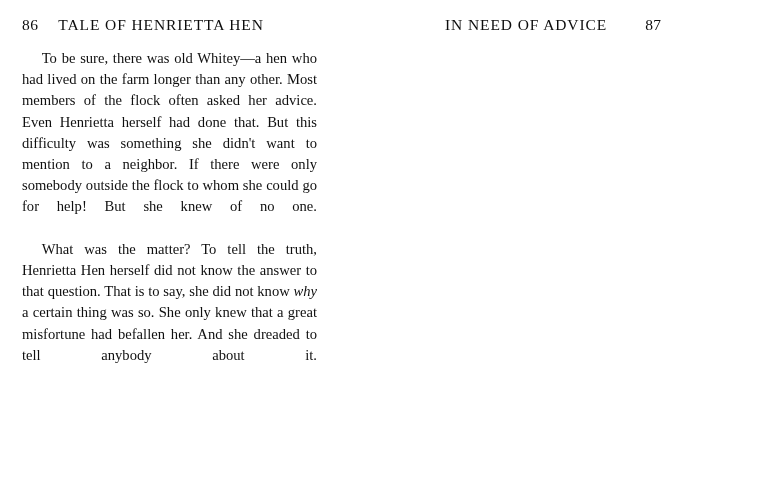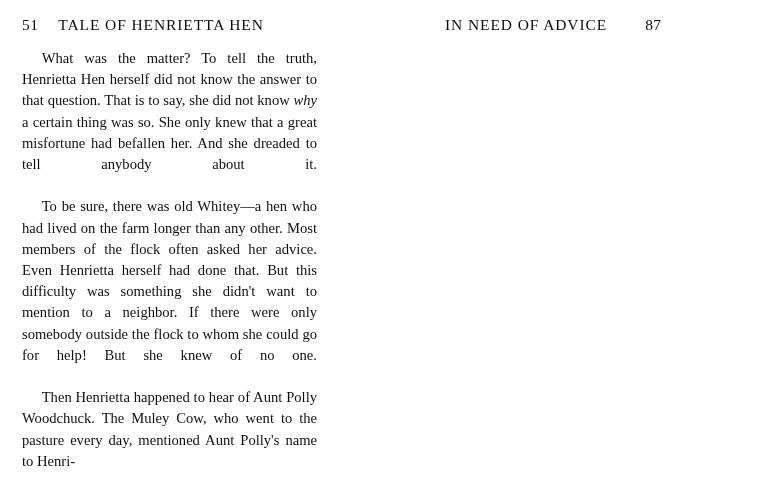--- a/index.html
+++ b/index.html
@@ -74,30 +74,29 @@
   .para.full::after { display: none; }
 </style>
 </head>
 <body>
 
 <div class="spread">
 
   <div class="page page-left">
 
     <div class="running-head rh-left">
-      <span class="folio">51</span><span class="rh-title">TALE OF HENRIETTA HEN</span>
+      <span class="folio">86</span><span class="rh-title">TALE OF HENRIETTA HEN</span>
     </div>
 
     <div class="column col-left">
 
+      <p class="para">To be sure, there was old Whitey—a hen who had lived on the farm longer than any other.  Most members of the flock often asked her advice.  Even Henrietta herself had done that.  But this difficulty was something she didn't want to mention to a neighbor.  If there were only somebody outside the flock to whom she could go for help!  But she knew of no one.</p>
+
       <p class="para"><span>What was the matter? To tell the truth, Henrietta Hen herself did not know the answer to that question.  That is to say, she did not know </span><i>why</i><span> a certain thing was so.  She only knew that a great misfortune had befallen her.  And she dreaded to tell anybody about it.</span></p>
 
-      <p class="para">To be sure, there was old Whitey—a hen who had lived on the farm longer than any other.  Most members of the flock often asked her advice.  Even Henrietta herself had done that.  But this difficulty was something she didn't want to mention to a neighbor.  If there were only somebody outside the flock to whom she could go for help!  But she knew of no one.</p>
-
-      <p class="para full">Then Henrietta happened to hear of Aunt Polly Woodchuck. The Muley Cow, who went to the pasture every day, mentioned Aunt Polly's name to Henri-</p>
 
     </div>
   </div>
 
   <div class="page page-right">
 
     <div class="running-head rh-right">
       <span class="rh-title">IN NEED OF ADVICE</span><span class="folio">87</span>
     </div>
 

